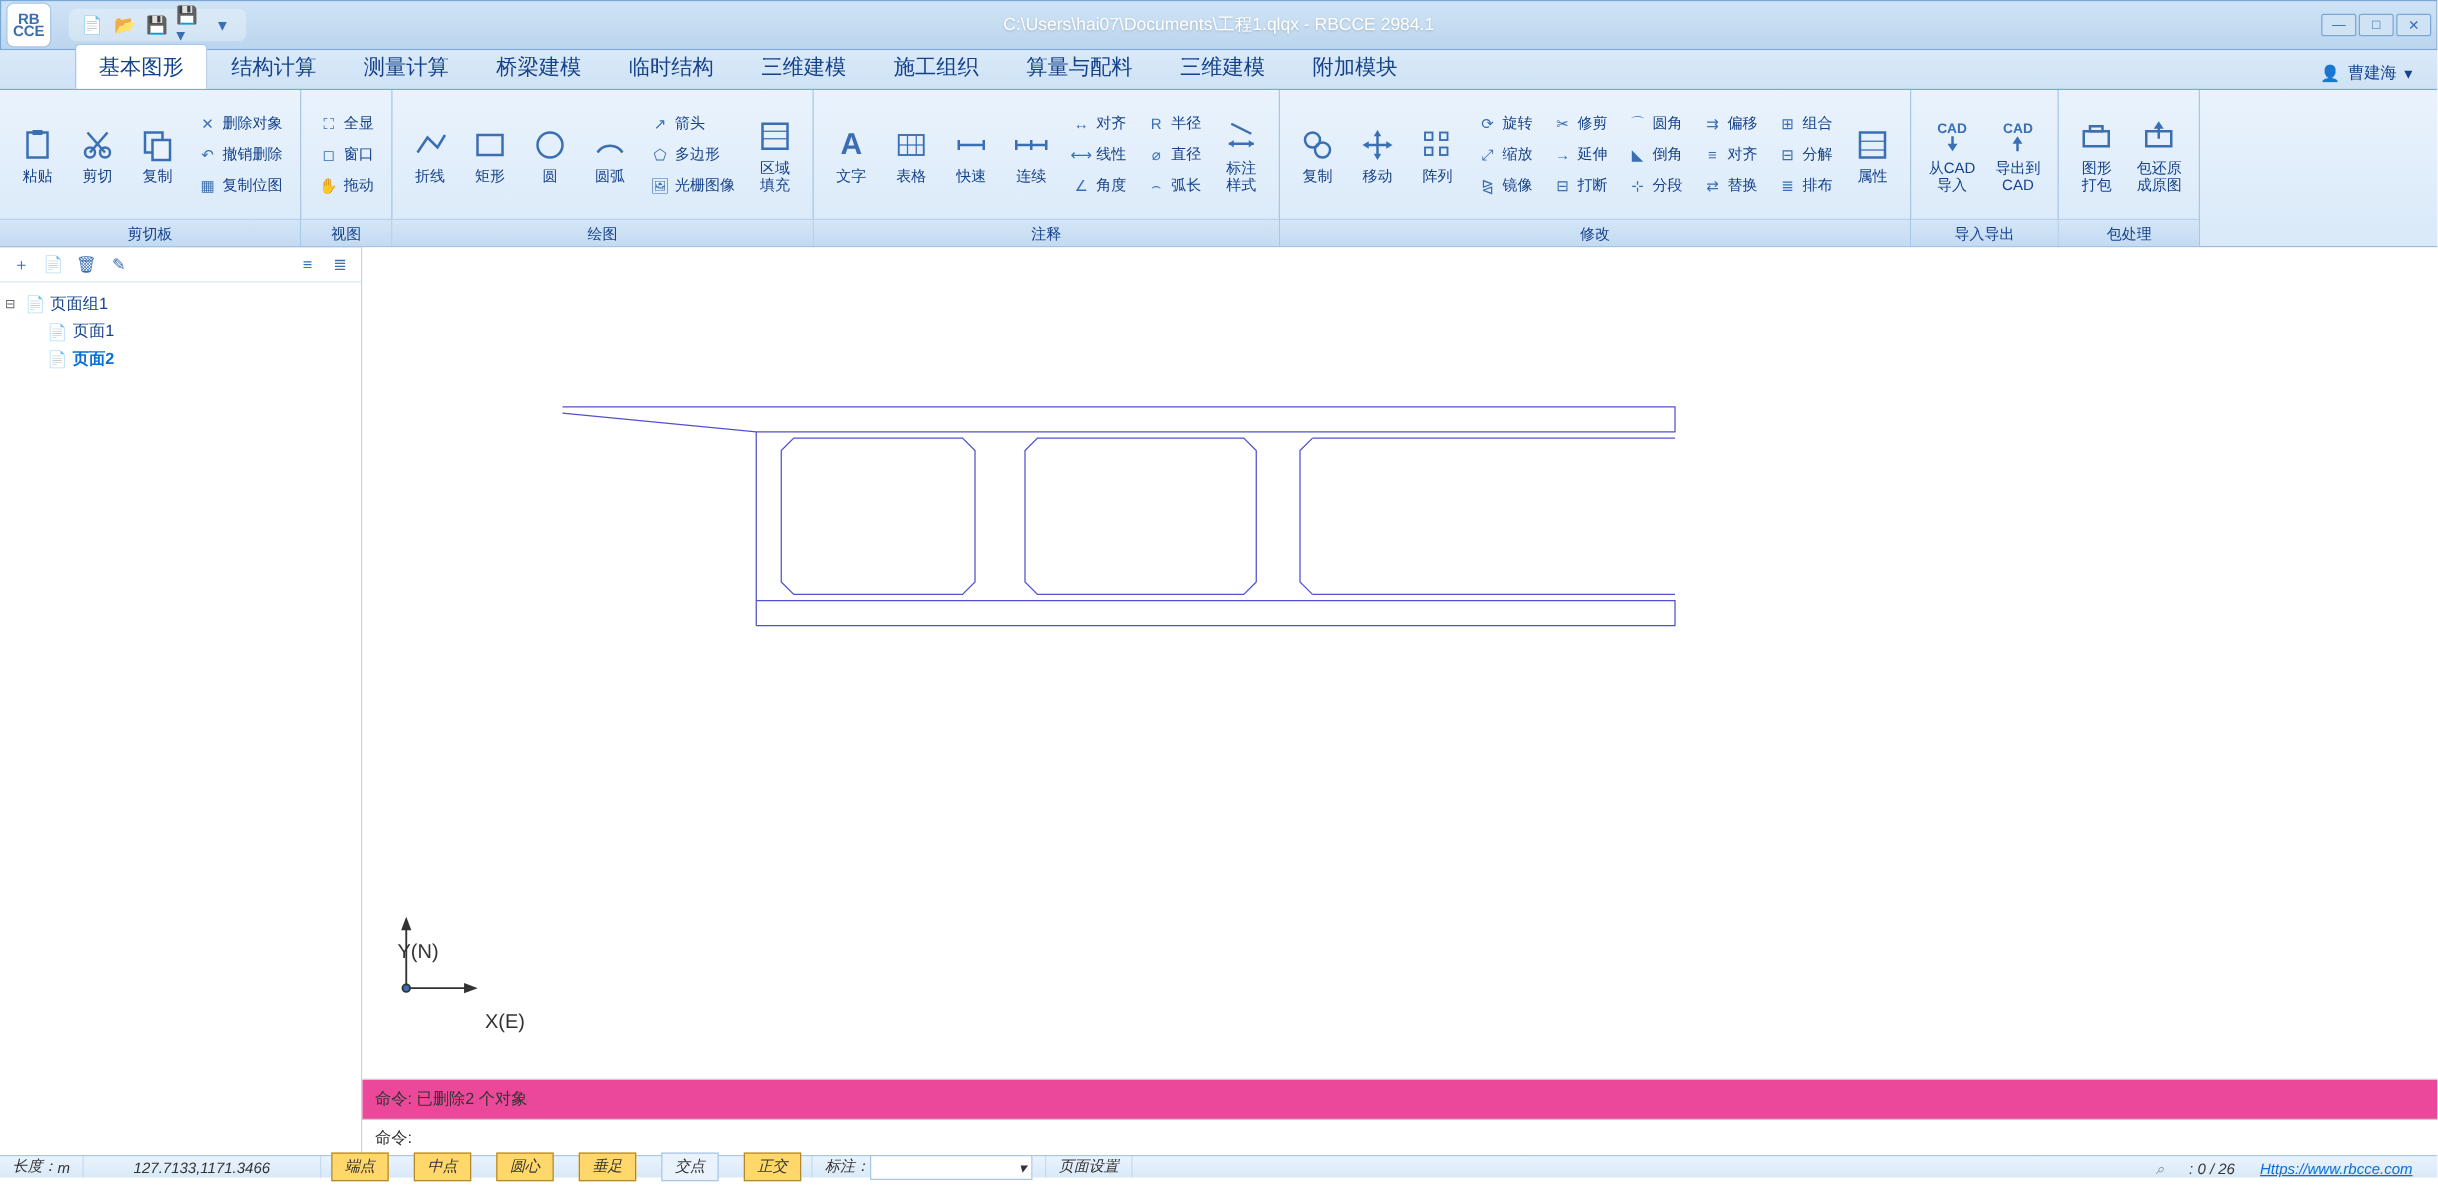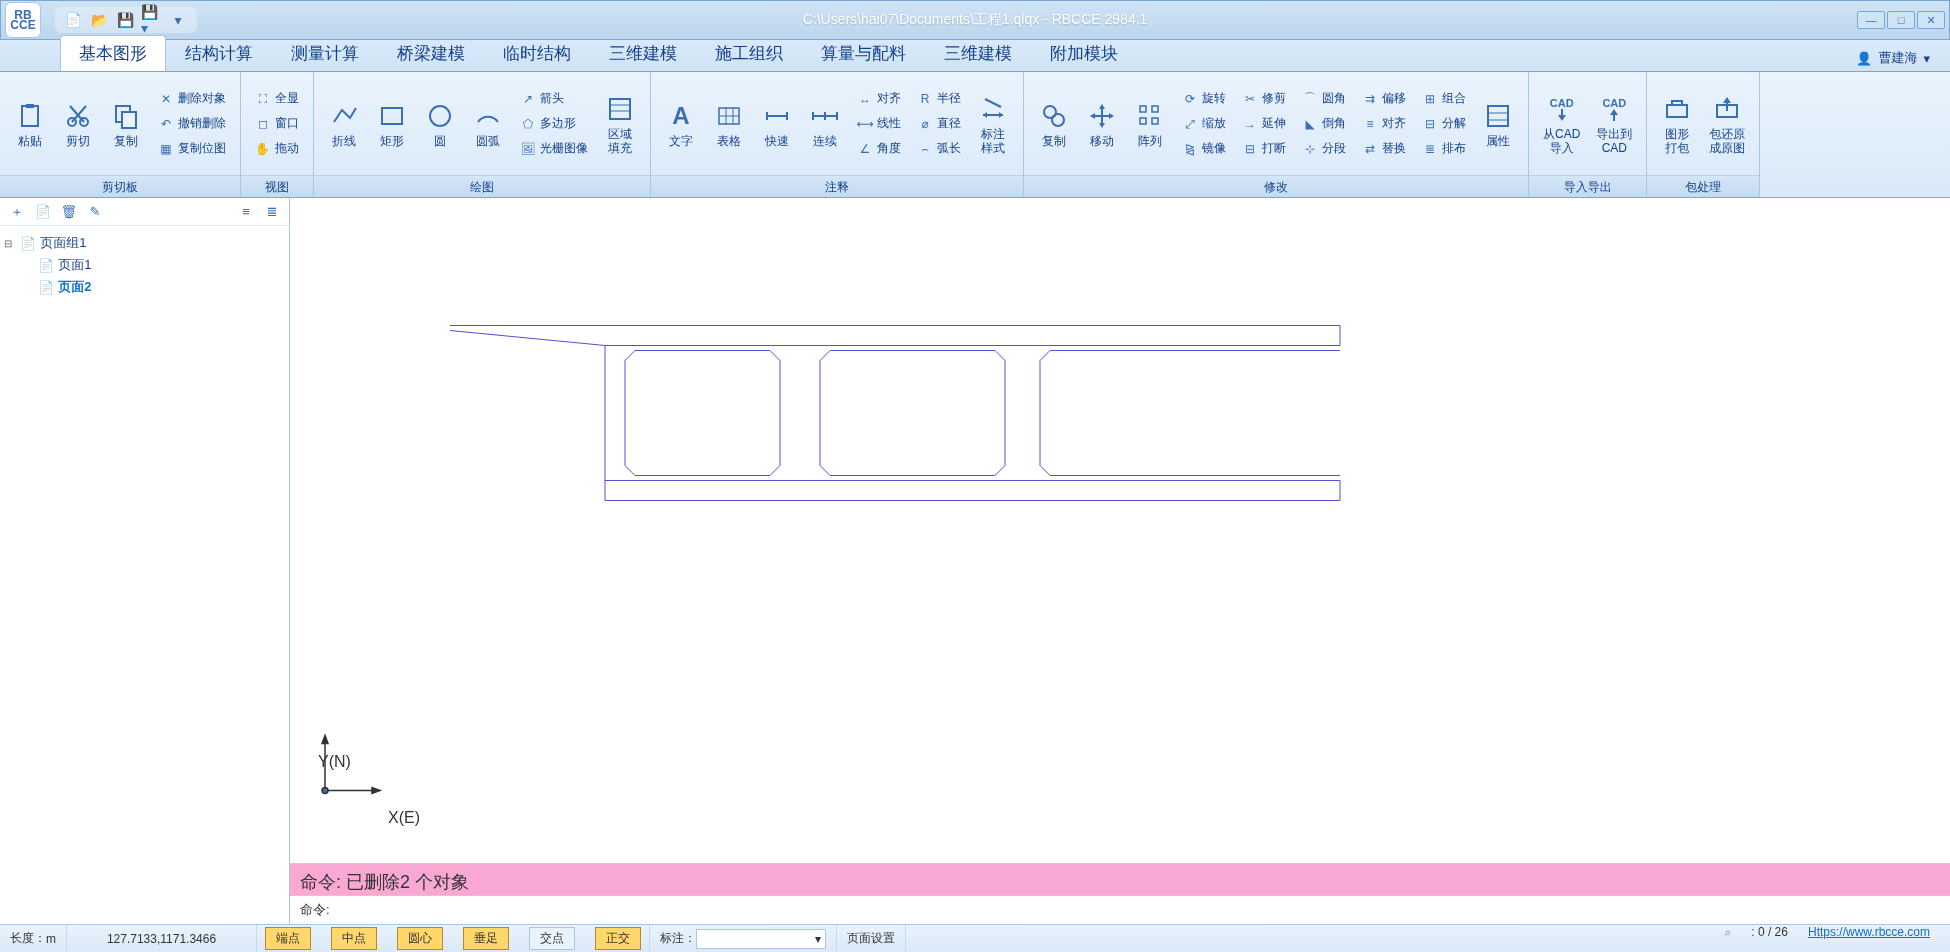--- a/index.html
+++ b/index.html
@@ -42,27 +42,27 @@
 .tree .node .exp { width: 12px; color: #666; font-size: 10px; }
 .tree .node .nico { color: #3b6fb3; }
 .tree .node.sel .nlbl { color: #0b6fd6; font-weight: bold; }
 .tree .children { margin-left: 18px; }
 
 .canvas-area { flex: 1; display: flex; flex-direction: column; background: #fff; }
 .canvas { flex: 1; position: relative; background: #fff; border-bottom: 1px solid #ccc; }
 .canvas svg { width: 100%; height: 100%; }
 .axis-lbl { position: absolute; font-size: 16px; color: #333; }
 
-.cmdlog { height: 32px; padding: 6px 10px; font-size: 18px; color: #333; background: #f9a8d4; border-bottom: 1px solid #ccc; }
+.cmdlog { height: 32px; padding: 6px 10px; font-size: 13px; color: #333; background: #ec4899; border-bottom: 1px solid #ccc; }
 .cmdline { height: 28px; display: flex; align-items: center; padding: 0 10px; font-size: 13px; color: #333; background: #fff; }
 .cmdline .prompt { margin-right: 21px; }
 .cmdline input { flex: 1; border: none; outline: none; font-size: 13px; background: transparent; }
 
 
-.statusbar { height: 28px; background: linear-gradient(to bottom, #eaf3fc, #d9e9f9); border-top: 1px solid #a8c6e6; display: flex; align-items: flex-start; font-size: 12px; color: #333; }
+.statusbar { height: 18px; background: linear-gradient(to bottom, #eaf3fc, #d9e9f9); border-top: 1px solid #a8c6e6; display: flex; align-items: flex-end; font-size: 12px; color: #333; font-style: italic; }
 .statusbar .cell { padding: 0 10px; border-right: 1px solid #c3daf1; height: 100%; display: flex; align-items: center; }
 .statusbar .snap { padding: 2px 10px; border: 1px solid #b38a2a; cursor: pointer; margin: 0 2px; }
 .statusbar .snap.on { background: #ffd76a; }
 .statusbar .snap.off { background: #eaf3fc; border-color: #a8c6e6; }
 .statusbar .right { margin-left: auto; display: flex; align-items: center; gap: 20px; padding-right: 20px; }
 .statusbar a { color: #0b6fd6; text-decoration: underline; cursor: pointer; }
 .combo { border: 1px solid #a8c6e6; background: #fff; padding: 1px 4px; height: 20px; display: flex; align-items: center; cursor: pointer; min-width: 130px; justify-content: space-between; }
 
 svg { overflow: visible; }
 </style>

